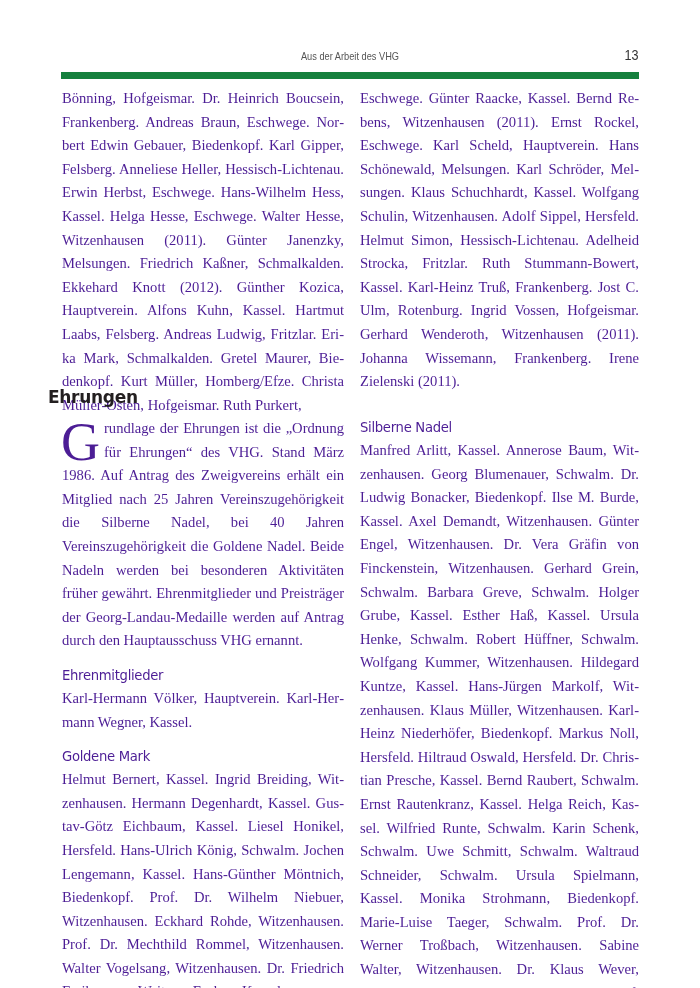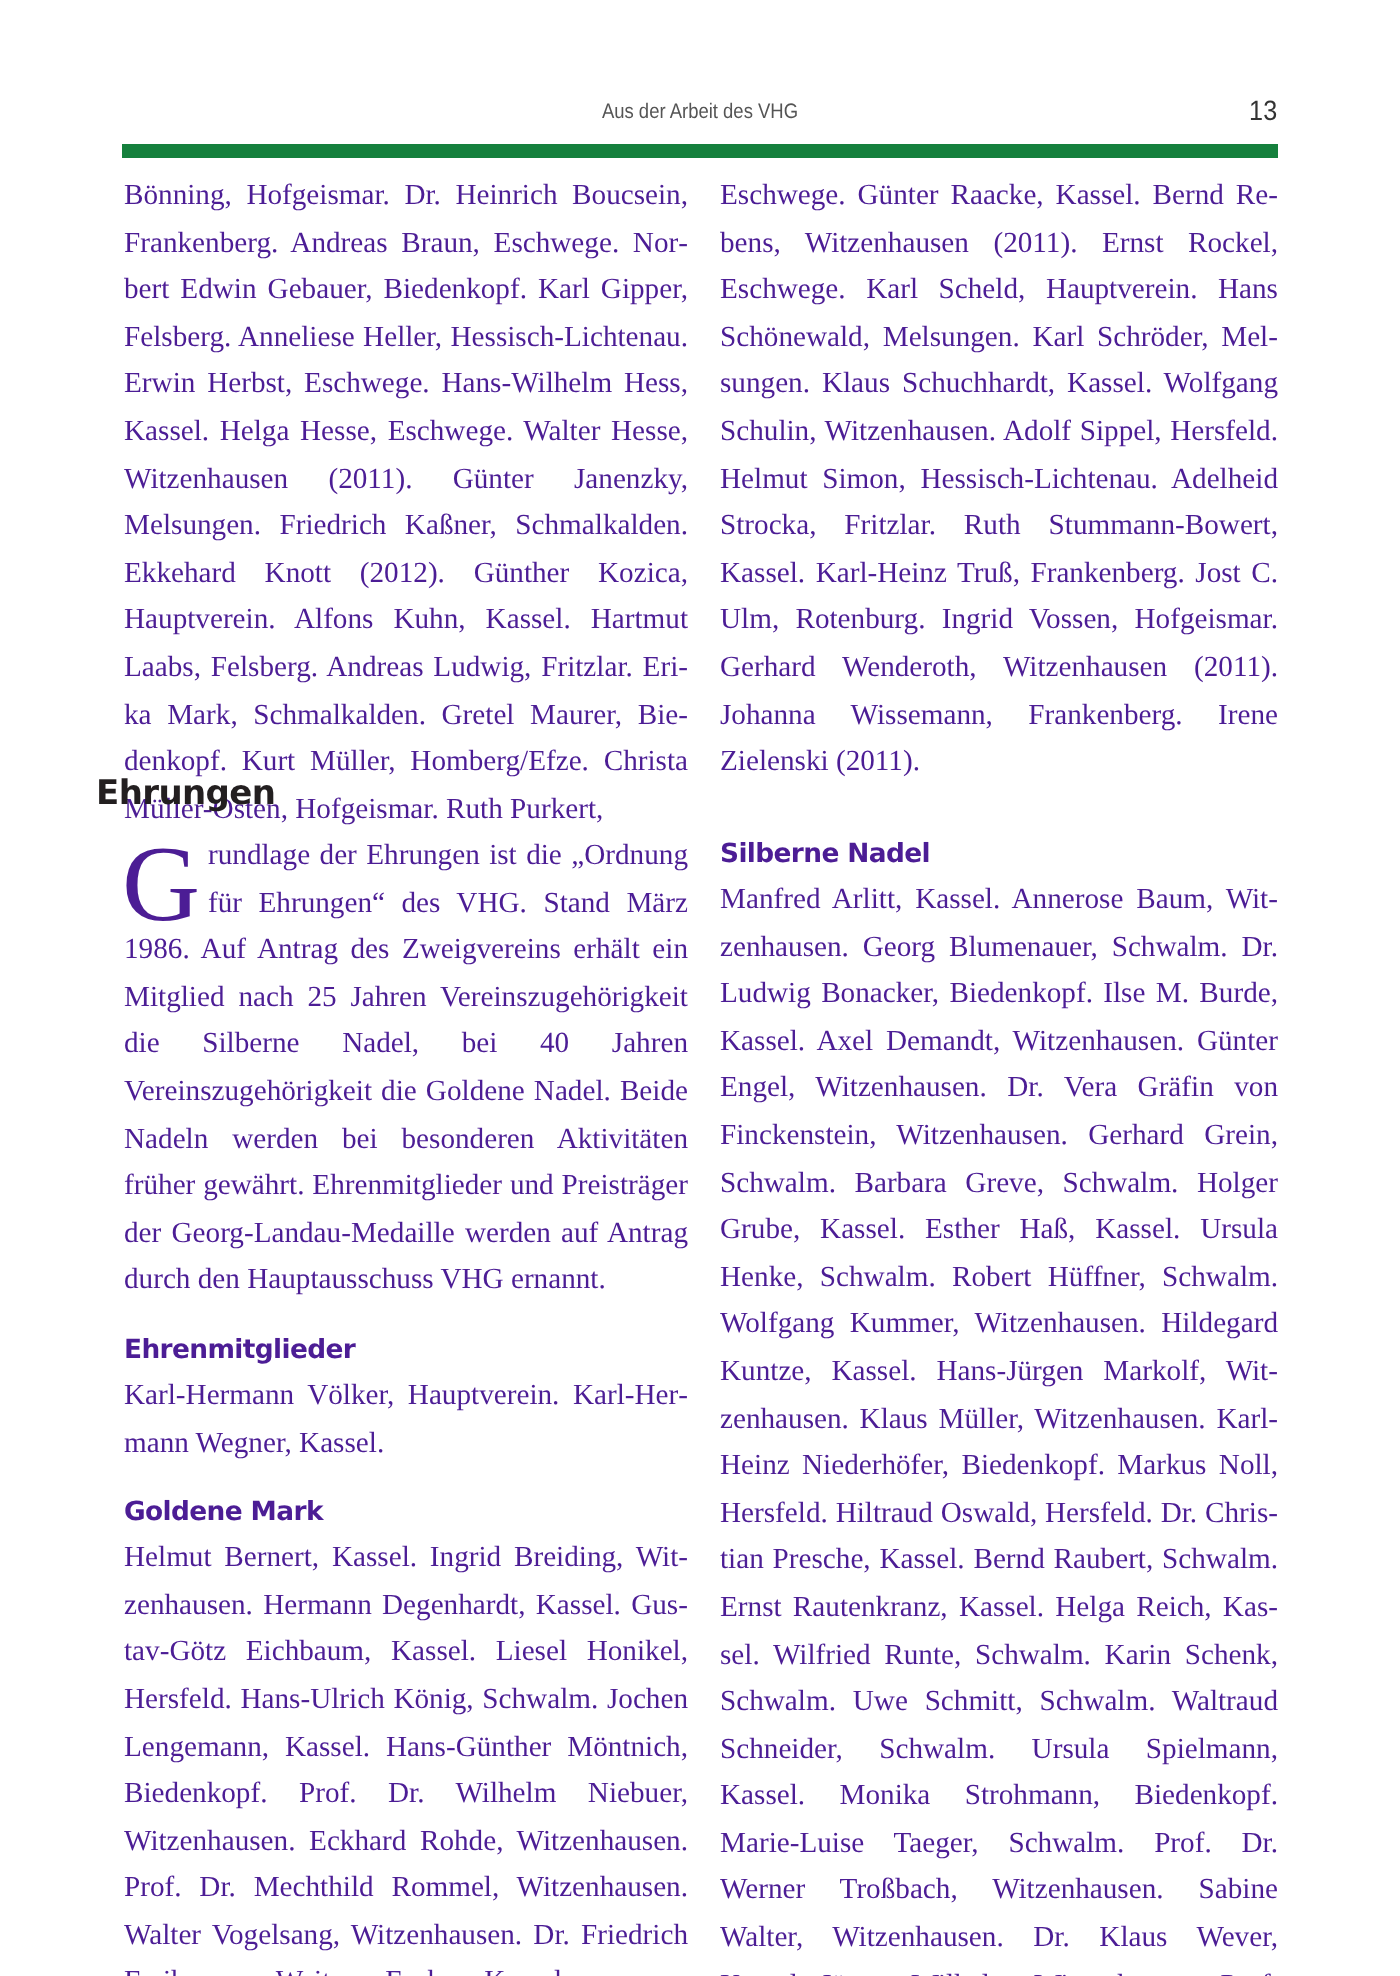--- a/index.html
+++ b/index.html
@@ -7,21 +7,21 @@
   .header { position:absolute; left:61px; top:46px; width:578px; height:26px; border-bottom:7px solid #15803d; }
   .running-title { position:absolute; left:0; right:0; top:4px; text-align:center; font-family:"Liberation Sans", sans-serif; font-size:10.5px; color:#555; transform:scaleX(0.88); }
   .page-number { position:absolute; right:0; top:1px; font-family:"Liberation Sans", sans-serif; font-size:14px; color:#333; transform:scaleX(0.9); transform-origin:right; }
   .col { position:absolute; font-family:"Liberation Serif", serif; font-size:14.6px; line-height:23.6px; text-align:justify; hyphens:manual; color:#4c1d95; }
   .col p { margin:0; text-align:justify; }
   .left { left:62px; width:282px; }
   .right { left:360px; width:279px; }
   .top-left { top:87px; }
   .top-right { top:87px; }
   .section-heading { position:absolute; left:48px; top:387px; font-family:"DejaVu Sans", sans-serif; font-size:17px; font-weight:bold; color:#231f20; letter-spacing:-0.3px; }
-  .subhead { font-family:"DejaVu Sans", sans-serif; font-size:13.2px; font-weight:bold; line-height:22px; margin:0; letter-spacing:-0.3px; }
+  .subhead { font-family:"DejaVu Sans", sans-serif; font-size:13.2px; font-weight:normal; line-height:22px; margin:0; letter-spacing:-0.3px; }
   .intro { top:417px; }
   .dropcap { float:left; font-family:"Liberation Serif", serif; font-size:54px; line-height:44px; margin:3px 4px 0 -1px; }
   .gap { height:12px; }
   .silver { top:417px; }
 </style>
 </head>
 <body>
 
 <div class="header">
   <div class="running-title">Aus der Arbeit des VHG</div>

